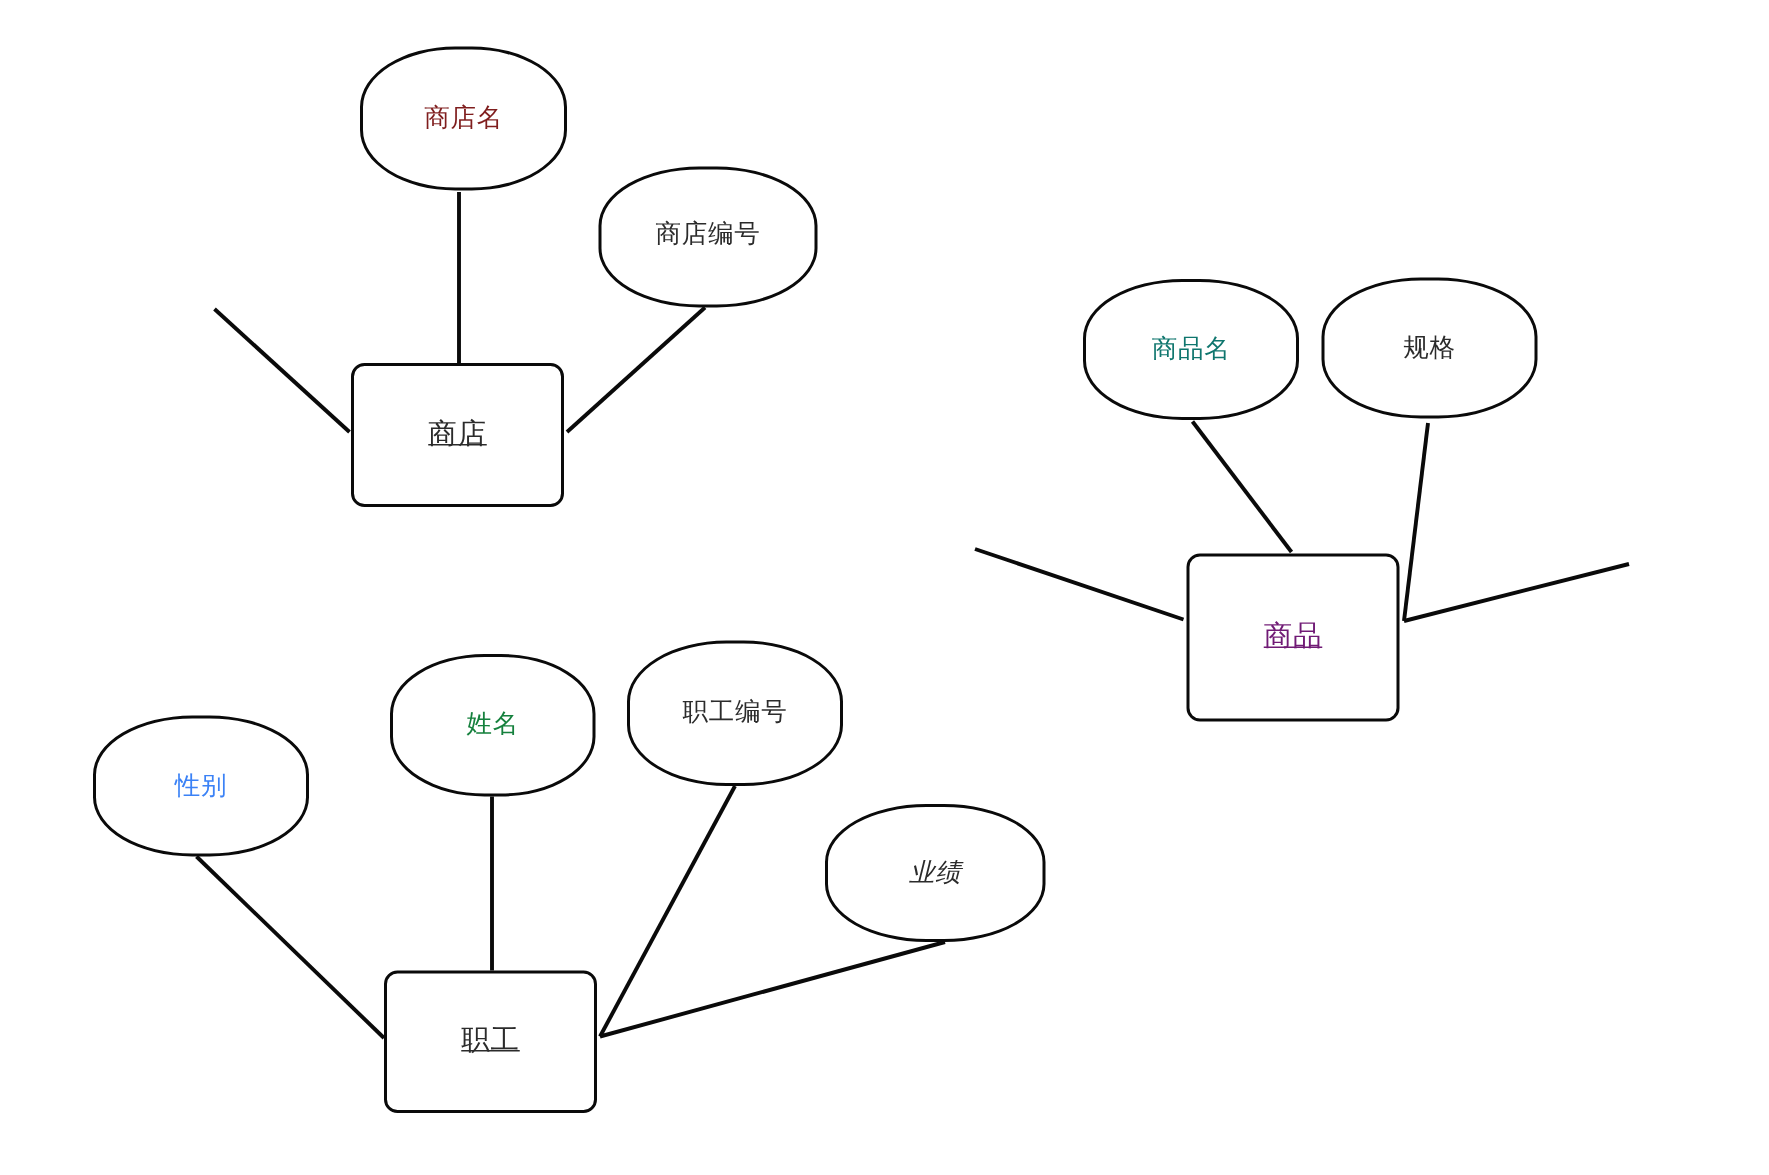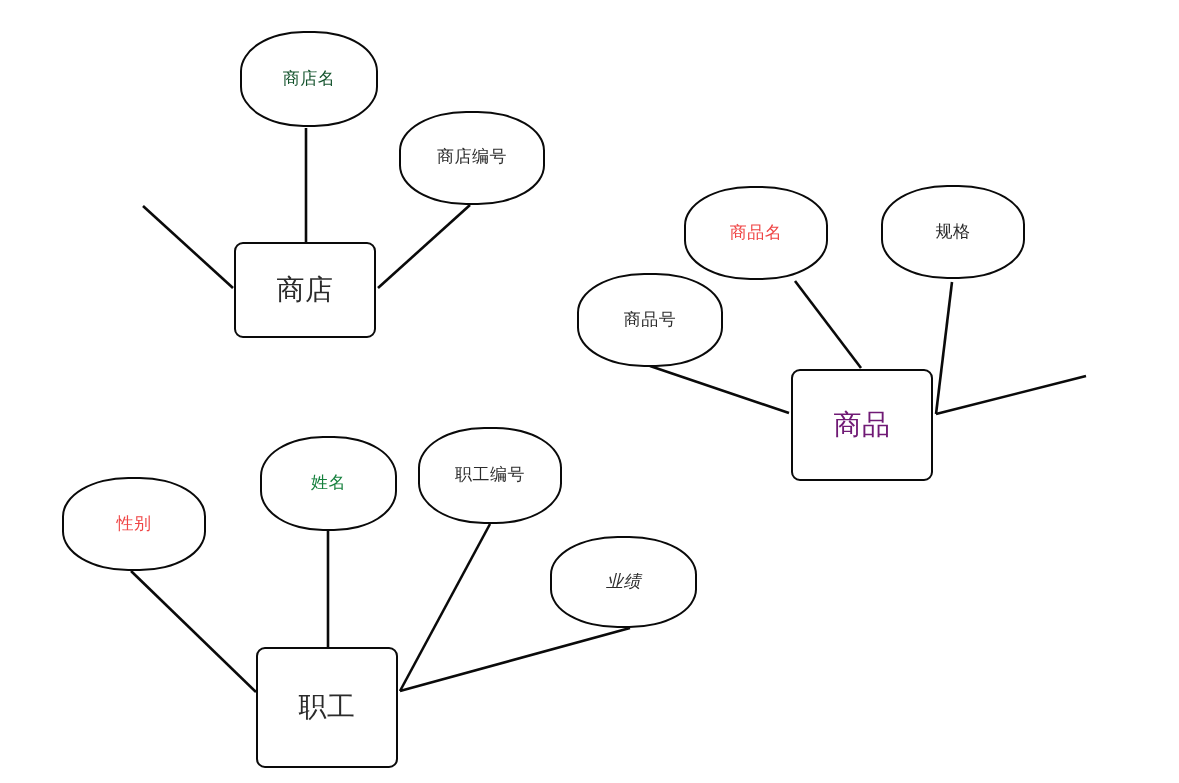--- a/index.html
+++ b/index.html
@@ -34,22 +34,23 @@
     background: #ffffff;
     border: 2.6px solid #0a0a0a;
     color: #2b2b2b;
     text-align: center;
     line-height: 1.1;
     letter-spacing: 0.5px;
     white-space: nowrap;
   }
   .entity {
     border-radius: 9px;
-    font-size: 28px;
+    font-size: 19px;
     z-index: 3;
+    text-decoration: underline;
   }
   .attribute {
     border-radius: 46% / 42%;
     font-size: 17px;
     z-index: 3;
   }
 </style>
 </head>
 <body>
 
@@ -63,42 +64,39 @@
       <line x1="952" y1="282" x2="936" y2="414" stroke="#0a0a0a" stroke-width="2.6" stroke-linecap="butt"></line>
       <line x1="1086" y1="376" x2="936" y2="414" stroke="#0a0a0a" stroke-width="2.6" stroke-linecap="butt"></line>
       <line x1="131" y1="571" x2="256" y2="692" stroke="#0a0a0a" stroke-width="2.6" stroke-linecap="butt"></line>
       <line x1="328" y1="531" x2="328" y2="647" stroke="#0a0a0a" stroke-width="2.6" stroke-linecap="butt"></line>
       <line x1="490" y1="524" x2="400" y2="691" stroke="#0a0a0a" stroke-width="2.6" stroke-linecap="butt"></line>
       <line x1="630" y1="628" x2="400" y2="691" stroke="#0a0a0a" stroke-width="2.6" stroke-linecap="butt"></line>
     </svg>
 <div class="node entity" style="left: 234px; top: 242px; width: 142px; height: 96px; border-color: rgb(10, 10, 10); color: rgb(43, 43, 43);">
       <span>商店</span>
     </div>
-    <div class="node attribute" style="left: 240px; top: 31px; width: 138px; height: 96px; border-color: rgb(10, 10, 10); color: #14532d;">
+    <div class="node attribute" style="left: 240px; top: 31px; width: 138px; height: 96px; border-color: rgb(10, 10, 10); color: #7f1d1d;">
       <span>商店名</span>
     </div>
     <div class="node attribute" style="left: 399px; top: 111px; width: 146px; height: 94px; border-color: rgb(10, 10, 10); color: rgb(43, 43, 43); font-family: Liberation Mono, monospace;">
       <span>商店编号</span>
     </div>
     <div class="node entity" style="left: 791px; top: 369px; width: 142px; height: 112px; border-color: rgb(10, 10, 10); color: #701a75;">
       <span>商品</span>
     </div>
-    <div class="node attribute" style="left: 577px; top: 273px; width: 146px; height: 94px; border-color: rgb(10, 10, 10); color: rgb(43, 43, 43);">
-      <span>商品号</span>
-    </div>
-    <div class="node attribute" style="left: 684px; top: 186px; width: 144px; height: 94px; border-color: rgb(10, 10, 10); color: #ef4444;">
+    <div class="node attribute" style="left: 722px; top: 186px; width: 144px; height: 94px; border-color: rgb(10, 10, 10); color: #0f766e;">
       <span>商品名</span>
     </div>
     <div class="node attribute" style="left: 881px; top: 185px; width: 144px; height: 94px; border-color: rgb(10, 10, 10); color: rgb(43, 43, 43); font-family: Liberation Serif, serif;">
       <span>规格</span>
     </div>
-    <div class="node entity" style="left: 256px; top: 647px; width: 142px; height: 121px; border-color: rgb(10, 10, 10); color: rgb(43, 43, 43);">
+    <div class="node entity" style="left: 256px; top: 647px; width: 142px; height: 95px; border-color: rgb(10, 10, 10); color: rgb(43, 43, 43);">
       <span>职工</span>
     </div>
-    <div class="node attribute" style="left: 62px; top: 477px; width: 144px; height: 94px; border-color: rgb(10, 10, 10); color: #ef4444;">
+    <div class="node attribute" style="left: 62px; top: 477px; width: 144px; height: 94px; border-color: rgb(10, 10, 10); color: #3b82f6;">
       <span>性别</span>
     </div>
     <div class="node attribute" style="left: 260px; top: 436px; width: 137px; height: 95px; border-color: rgb(10, 10, 10); color: #15803d;">
       <span>姓名</span>
     </div>
     <div class="node attribute" style="left: 418px; top: 427px; width: 144px; height: 97px; border-color: rgb(10, 10, 10); color: rgb(43, 43, 43); text-align: center;">
       <span>职工编号</span>
     </div>
     <div class="node attribute" style="left: 550px; top: 536px; width: 147px; height: 92px; border-color: rgb(10, 10, 10); color: rgb(43, 43, 43); font-style: italic;">
       <span>业绩</span>

